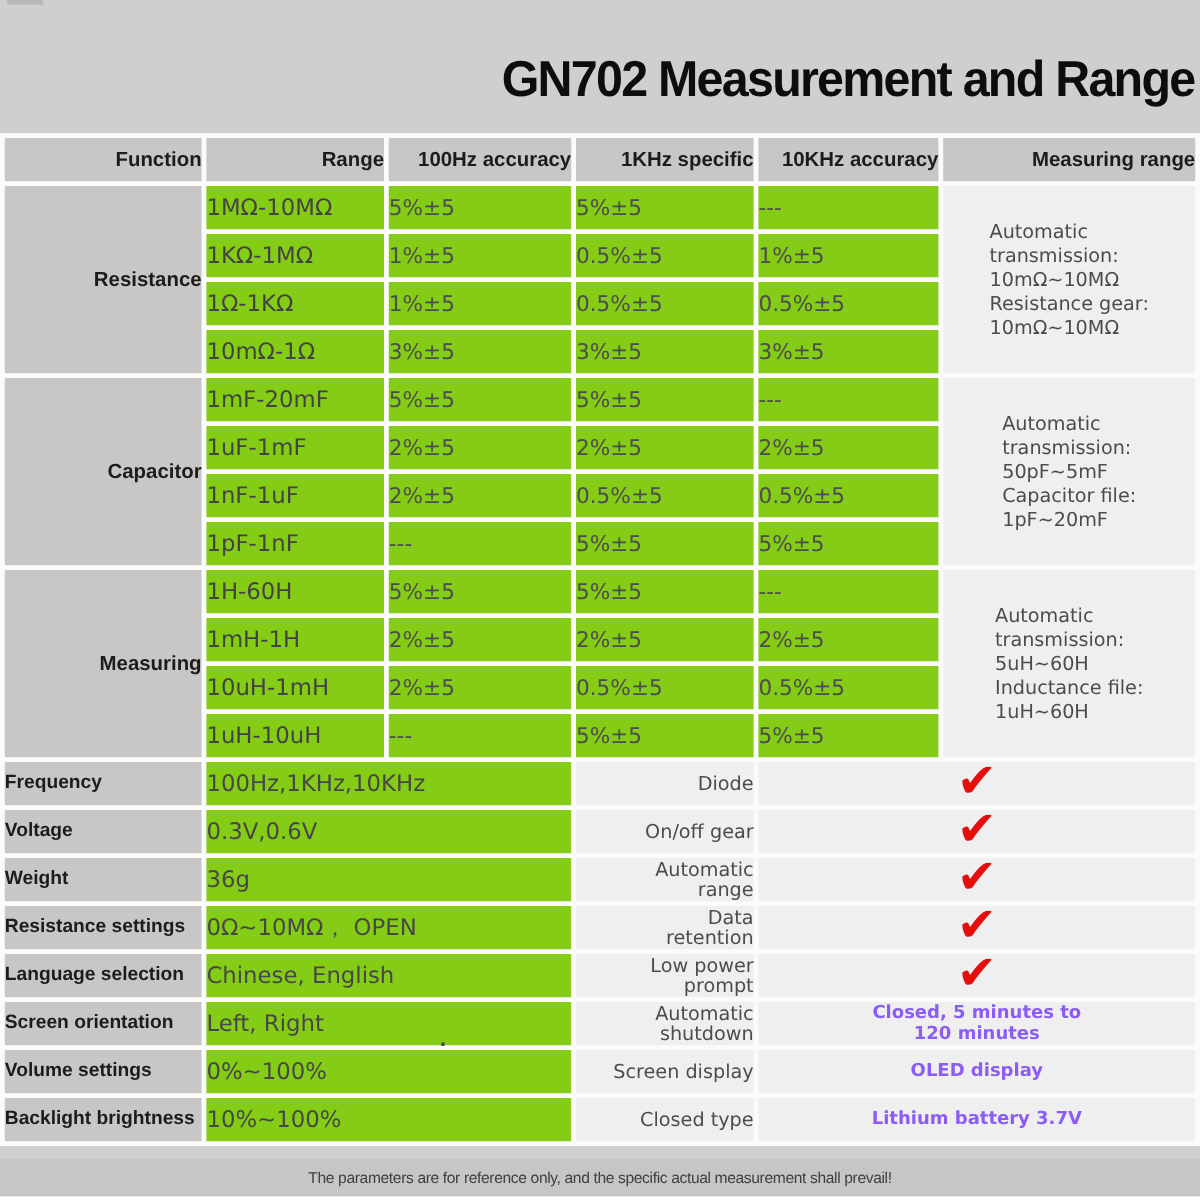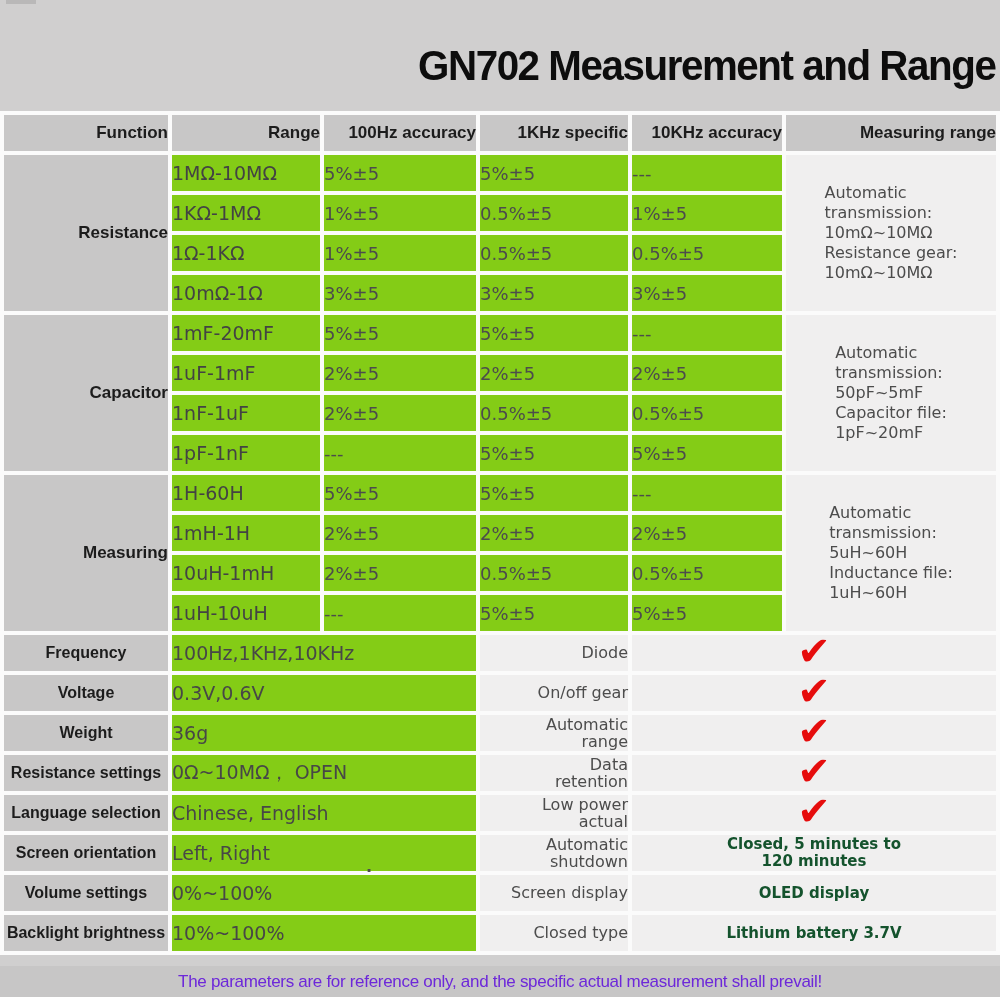--- a/index.html
+++ b/index.html
@@ -33,21 +33,21 @@
     text-align:right;vertical-align:middle;
     font-size:17px;font-weight:bold;color:#1c1c1c;
   }
   td.fn{
     background:#c8c7c7;
     text-align:right;vertical-align:middle;
     font-size:17px;font-weight:bold;color:#1c1c1c;
   }
   td.fn2{
     background:#c8c7c7;height:36px;
-    text-align:center;vertical-align:middle;
+    text-align:left;vertical-align:middle;
     font-size:16px;font-weight:bold;color:#1c1c1c;
     white-space:pre-line;line-height:1.05;
   }
   td.val{
     background:#84cc16;height:36px;
     text-align:left;vertical-align:middle;
     font-family:"DejaVu Sans", sans-serif;
     font-size:18px;color:#4c4c4c;
   }
   td.val.rng{font-size:19px;color:#434343;}
@@ -74,33 +74,33 @@
   }
   .check{
     display:block;
     font-family:"DejaVu Sans", sans-serif;
     font-size:40px;line-height:30px;color:#e60d0d;
     transform:translateY(-2px);
   }
   .stxt{
     display:inline-block;
     font-family:"DejaVu Sans", sans-serif;
-    font-size:15px;font-weight:bold;color:#14532d;
+    font-size:15px;font-weight:bold;color:#8b5cf6;
     white-space:pre-line;line-height:1.15;
   }
   .dotcell{position:relative;}
   .stray-dot{
     position:absolute;left:50%;bottom:1px;margin-left:42px;
     font-size:16px;font-weight:bold;color:#4c4c4c;line-height:6px;
   }
   .footer{
     position:absolute;left:0;top:966px;width:1000px;height:31px;
     background:#c7c6c6;
     display:flex;align-items:center;justify-content:center;
-    font-size:17px;color:#6d28d9;letter-spacing:-0.3px;
+    font-size:13px;color:#404040;letter-spacing:-0.3px;
   }
   .bottom-strip{
     position:absolute;left:0;top:997px;width:1000px;height:3px;background:#ffffff;
   }
 </style>
 </head>
 <body>
 
 <div class="page">
   <div class="corner-smudge"></div>
@@ -250,21 +250,21 @@
       <td class="feat">Data
 retention</td>
       <td class="stat" colspan="2">
             <span class="check">✔</span>
           </td>
     </tr>
     <tr>
       <td class="fn2">Language selection</td>
       <td class="val big" colspan="2">Chinese, English</td>
       <td class="feat">Low power
-actual</td>
+prompt</td>
       <td class="stat" colspan="2">
             <span class="check">✔</span>
           </td>
     </tr>
     <tr>
       <td class="fn2">Screen orientation</td>
       <td class="val big dotcell" colspan="2"><span>Left, Right</span><span class="stray-dot">.</span></td>
       <td class="feat">Automatic
 shutdown</td>
       <td class="stat" colspan="2"><span class="stxt">Closed, 5 minutes to

